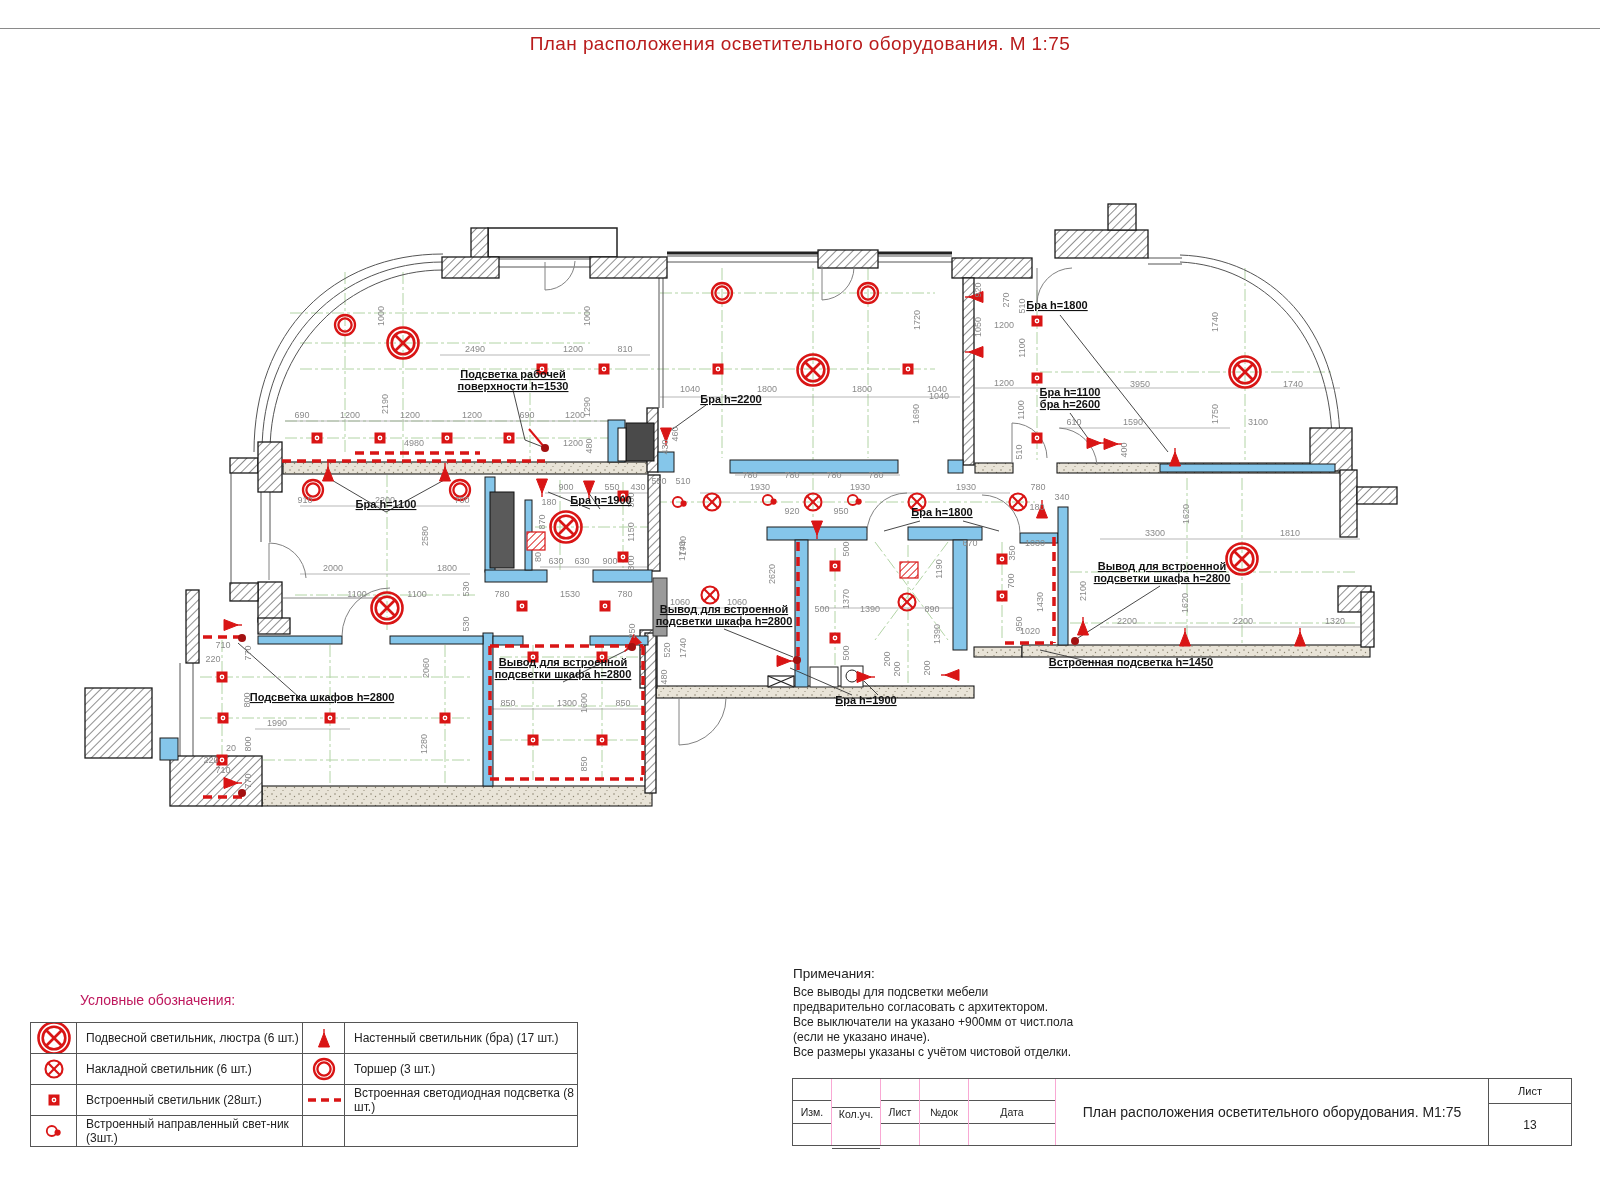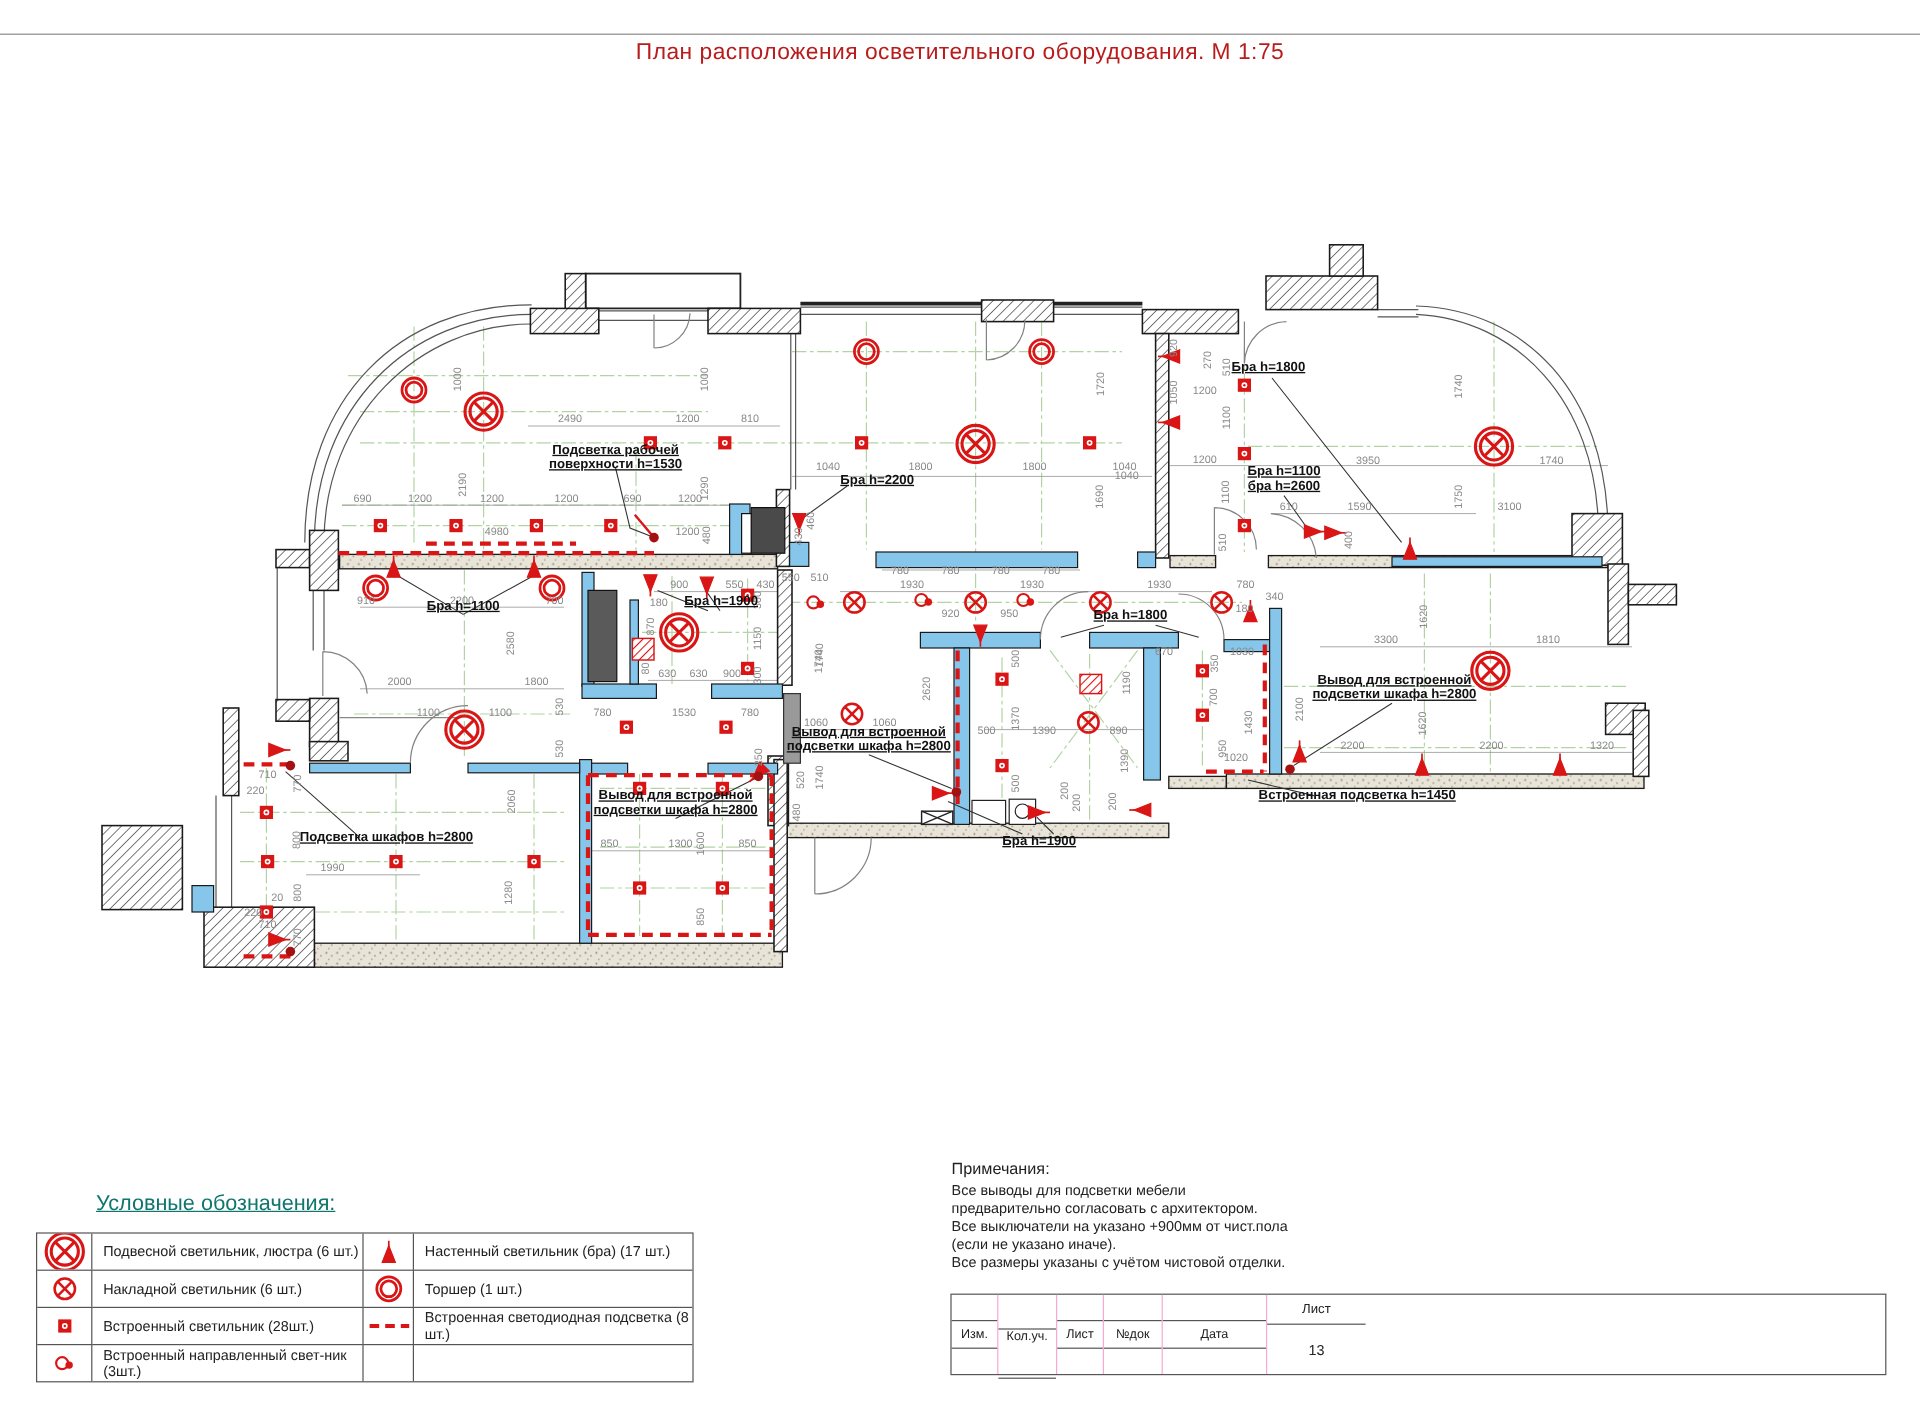--- a/index.html
+++ b/index.html
@@ -16,21 +16,21 @@
   .wall-s{fill:url(#speckle);stroke:#1a1a1a;stroke-width:1.1;}
   .blue{fill:#85c6ea;stroke:#1a1a1a;stroke-width:1;}
   .win{stroke:#555;stroke-width:1;fill:none;}
   .thick{stroke:#222;stroke-width:3;fill:none;}
   .door{stroke:#828282;stroke-width:1;fill:none;}
   .leader{stroke:#333;stroke-width:.9;fill:none;}
   .dot{fill:#a31111;}
   .vent{fill:url(#redhatch);stroke:#d91515;stroke-width:1.2;}
   
   .legend{position:absolute;left:30px;top:984px;width:548px;}
-  .legend-title{font-size:18px;color:#0f766e;margin:8px 0 14px 50px;text-decoration:underline;}
+  .legend-title{font-size:14px;color:#be185d;margin:8px 0 14px 50px;}
   .legend-grid{display:grid;grid-template-columns:46px 226px 42px 232px;border:1px solid #555;}
   .lcell{border-top:1px solid #555;min-height:30px;display:flex;align-items:center;font-size:12px;color:#222;}
   .lcell.icon{justify-content:center;border-right:1px solid #555;}
   .lcell.txt{padding-left:9px;}
   .lcell.txt.divr{border-right:1px solid #555;}
   .lcell.first{border-top:none;}
   
   .notes{position:absolute;left:793px;top:966px;width:420px;color:#222;}
   .notes-title{font-size:13.5px;margin-bottom:4px;}
   .notes-line{font-size:12px;line-height:15px;}
@@ -469,21 +469,21 @@
         <svg width="38" height="30">
           <use href="#sym-surface" x="19" y="15"></use>
         </svg>
       </div>
       <div class="lcell txt divr">Накладной светильник (6 шт.)</div>
       <div class="lcell icon">
         <svg width="38" height="30">
           <use href="#sym-ring" x="19" y="15"></use>
         </svg>
       </div>
-      <div class="lcell txt">Торшер (1 шт.)</div>
+      <div class="lcell txt">Торшер (3 шт.)</div>
       <div class="lcell icon">
         <svg width="38" height="30">
           <use href="#sym-recessed" x="19" y="15"></use>
         </svg>
       </div>
       <div class="lcell txt divr">Встроенный светильник (28шт.)</div>
       <div class="lcell icon">
         <svg width="38" height="30">
           <line x1="3" y1="15" x2="36" y2="15" stroke="#d91515" stroke-width="3.5" stroke-dasharray="8 5"></line>
         </svg>
@@ -532,17 +532,18 @@
         <div class="tb-sub first"></div>
         <div class="tb-sub">№док</div>
         <div class="tb-sub"></div>
       </div>
       <div class="tb-col" style="width: 86px;">
         <div class="tb-sub first"></div>
         <div class="tb-sub">Дата</div>
         <div class="tb-sub"></div>
       </div>
     </div>
+  <div class="tb-main">План расположения осветительного оборудования. М1:75</div>
   <div class="tb-right">
     <div class="lab">Лист</div>
     <div class="num">13</div>
   </div>
 </div>
 
 </body></html>

